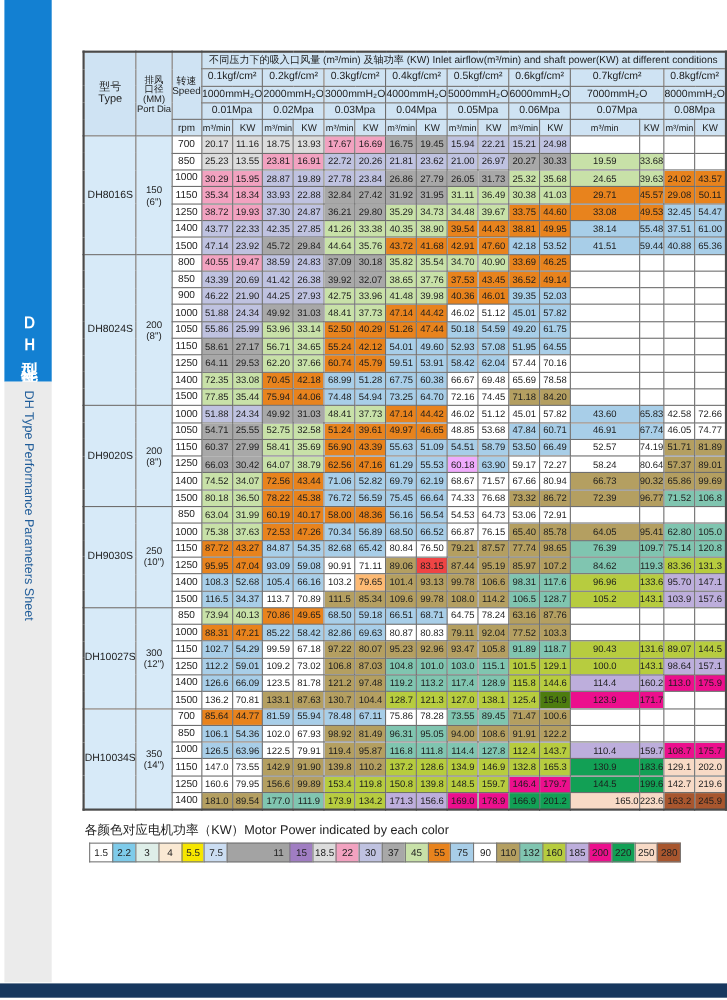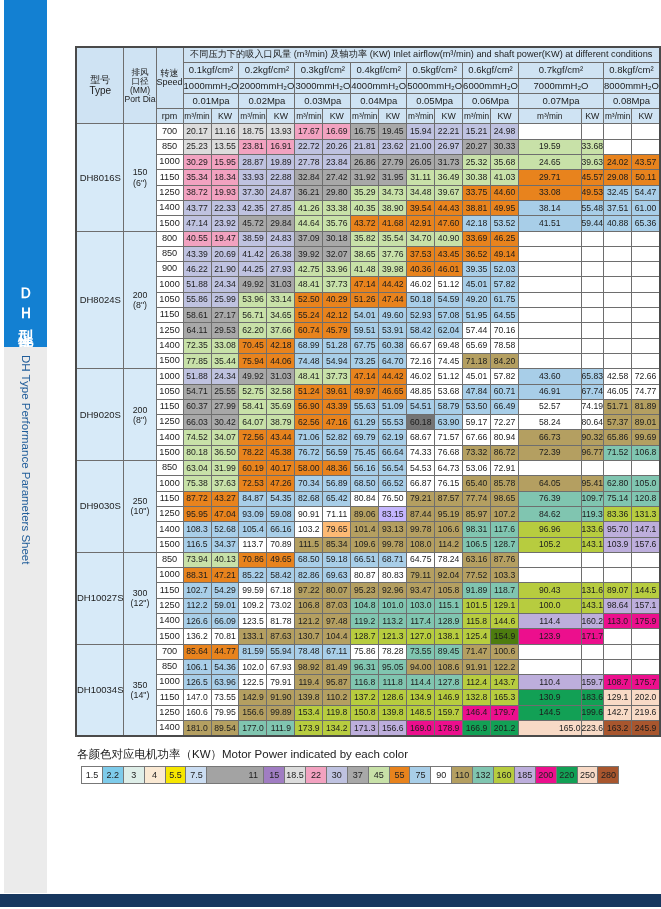--- a/index.html
+++ b/index.html
@@ -497,21 +497,21 @@
           <tr>
             <td class="rpm-cell">1250</td>
             <td style="background: rgb(168, 168, 168);">66.03</td>
             <td style="background: rgb(168, 168, 168);">30.42</td>
             <td style="background: rgb(200, 225, 168);">64.07</td>
             <td style="background: rgb(200, 225, 168);">38.79</td>
             <td style="background: rgb(232, 131, 29);">62.56</td>
             <td style="background: rgb(232, 131, 29);">47.16</td>
             <td style="background: rgb(168, 206, 232);">61.29</td>
             <td style="background: rgb(168, 206, 232);">55.53</td>
-            <td style="background: #737373; margin-top: 32px;">60.18</td>
+            <td style="background: #f0abfc; margin-top: 32px;">60.18</td>
             <td style="background: rgb(168, 206, 232);">63.90</td>
             <td style="background: rgb(255, 255, 255);">59.17</td>
             <td style="background: rgb(255, 255, 255);">72.27</td>
             <td style="background: rgb(255, 255, 255);">58.24</td>
             <td style="background: rgb(255, 255, 255);">80.64</td>
             <td style="background: rgb(180, 159, 97);">57.37</td>
             <td style="background: rgb(180, 159, 97);">89.01</td>
           </tr>
           <tr>
             <td class="rpm-cell">1400</td>
@@ -612,21 +612,21 @@
           </tr>
           <tr>
             <td class="rpm-cell">1250</td>
             <td style="background: rgb(232, 131, 29);">95.95</td>
             <td style="background: rgb(232, 131, 29);">47.04</td>
             <td style="background: rgb(168, 206, 232);">93.09</td>
             <td style="background: rgb(168, 206, 232);">59.08</td>
             <td style="background: rgb(255, 255, 255);">90.91</td>
             <td style="background: rgb(255, 255, 255);">71.11</td>
             <td style="background: rgb(180, 159, 97);">89.06</td>
-            <td style="background: #c4b5fd;">83.15</td>
+            <td style="background: #ef4444;">83.15</td>
             <td style="background: rgb(180, 159, 97);">87.44</td>
             <td style="background: rgb(180, 159, 97);">95.19</td>
             <td style="background: rgb(180, 159, 97);">85.97</td>
             <td style="background: rgb(180, 159, 97);">107.2</td>
             <td style="background: rgb(128, 197, 176);">84.62</td>
             <td style="background: rgb(128, 197, 176);">119.3</td>
             <td style="background: rgb(183, 204, 63);">83.36</td>
             <td style="background: rgb(183, 204, 63);">131.3</td>
           </tr>
           <tr>

